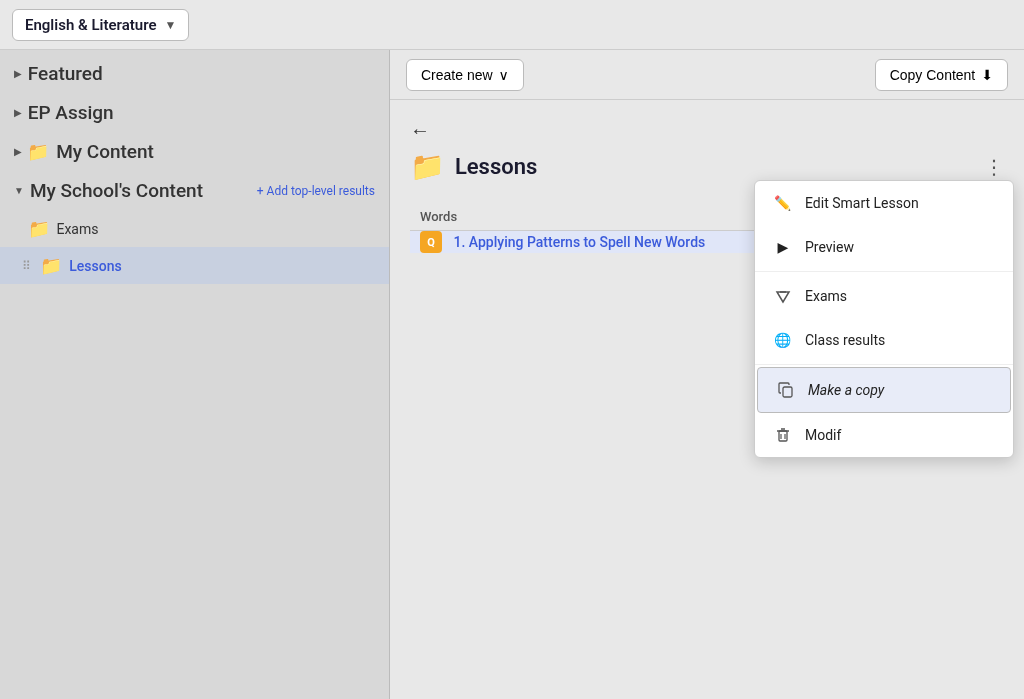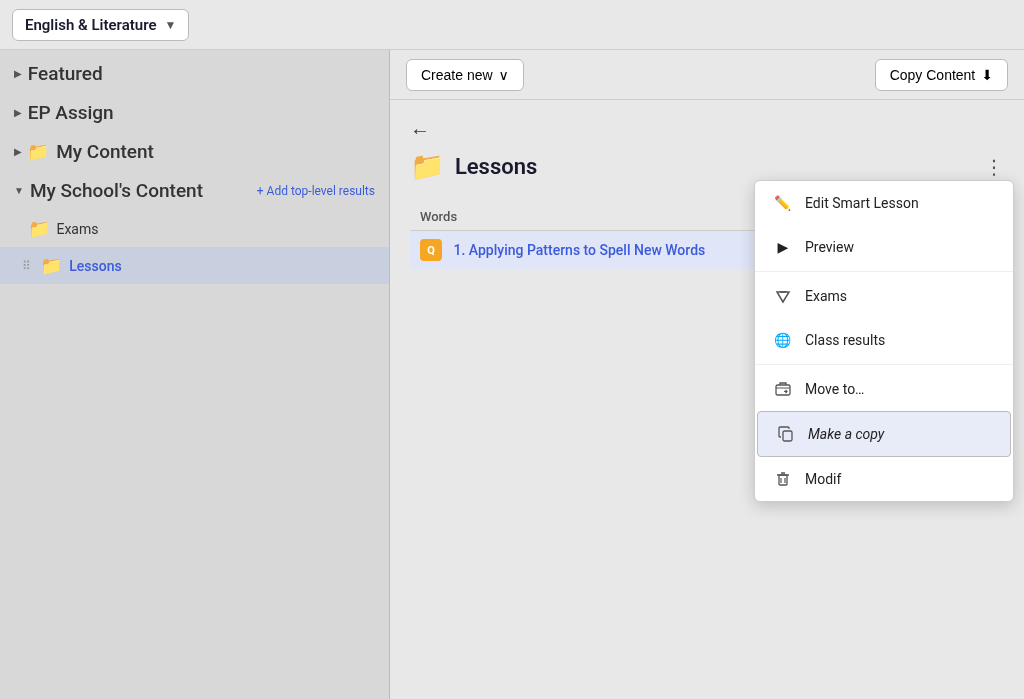--- a/index.html
+++ b/index.html
@@ -161,21 +161,21 @@
     #content-table { width: 100%; border-collapse: collapse; }
     #content-table thead th {
       text-align: left;
       padding: 6px 10px;
       font-size: 13px;
       color: #555;
       font-weight: 500;
       border-bottom: 1px solid #ccc;
     }
     #content-table tbody tr td {
-      padding: 8px 10px;
+      padding: 0 10px;
       font-size: 14px;
       color: #333;
     }
     .lesson-row {
       background: #e0e6f8;
       border-radius: 4px;
     }
     .lesson-icon {
       width: 22px;
       height: 22px;
@@ -366,31 +366,20 @@
         </div>
 
         <div class="ctx-item">
           <span class="ctx-icon">🌐</span>
           <span>Class results</span>
         </div>
         <hr class="ctx-divider">
 
 
 
-        <div class="ctx-item">
-          <span class="ctx-icon">
-            <svg width="16" height="16" viewBox="0 0 16 16" fill="none">
-              <rect x="1" y="4" width="14" height="10" rx="1.5" stroke="#555" stroke-width="1.3" fill="none"></rect>
-              <path d="M1 7 L15 7" stroke="#555" stroke-width="1"></path>
-              <path d="M5 4 L5 2 L11 2 L11 4" stroke="#555" stroke-width="1.3" fill="none"></path>
-              <path d="M9 10.5 L12 10.5 M10.5 9 L12 10.5 L10.5 12" stroke="#555" stroke-width="1.2" fill="none"></path>
-            </svg>
-          </span>
-          <span>Move to…</span>
-        </div>
 
         <div class="ctx-item highlighted" style="border: 1.5px solid #bbb; margin: 0 2px; border-radius: 4px; font-style: italic;">
           <span class="ctx-icon">
             <svg width="16" height="16" viewBox="0 0 16 16" fill="none">
               <rect x="5" y="5" width="9" height="10" rx="1.5" stroke="#555" stroke-width="1.3" fill="none"></rect>
               <path d="M3 11 L2 11 Q1 11 1 10 L1 2 Q1 1 2 1 L10 1 Q11 1 11 2 L11 3" stroke="#555" stroke-width="1.3" fill="none"></path>
             </svg>
           </span>
           <span>Make a copy</span>
         </div>

